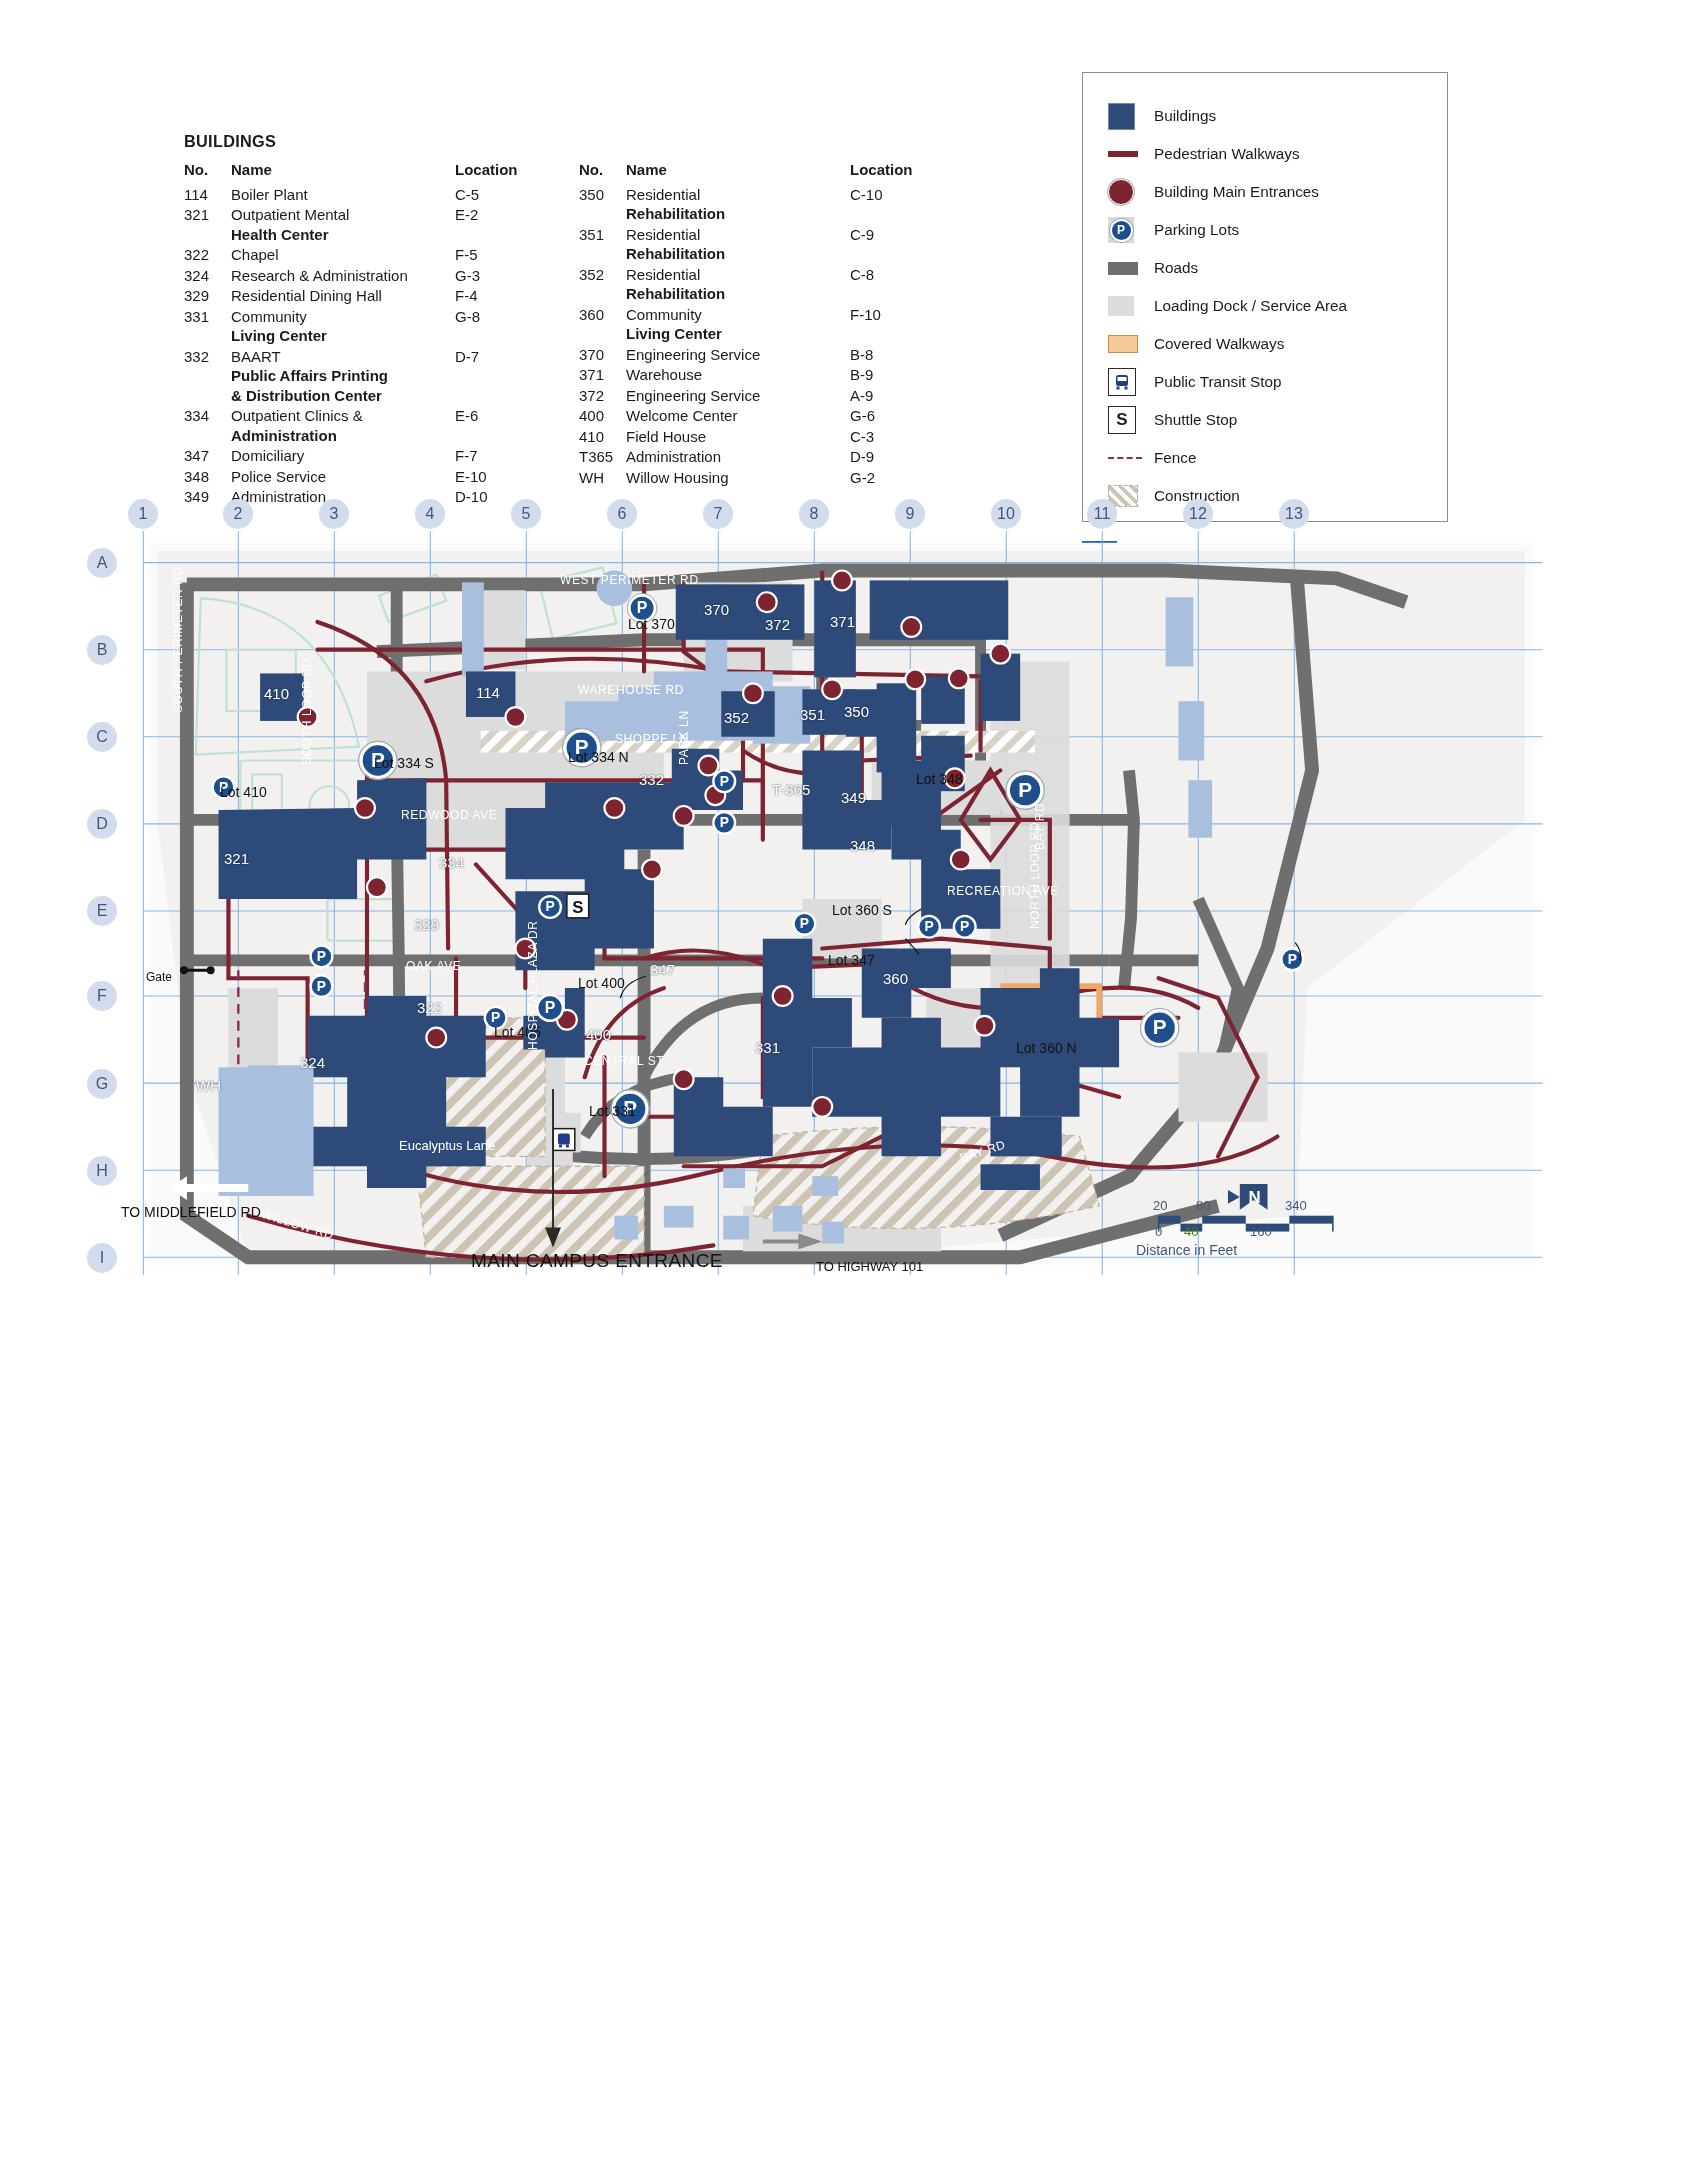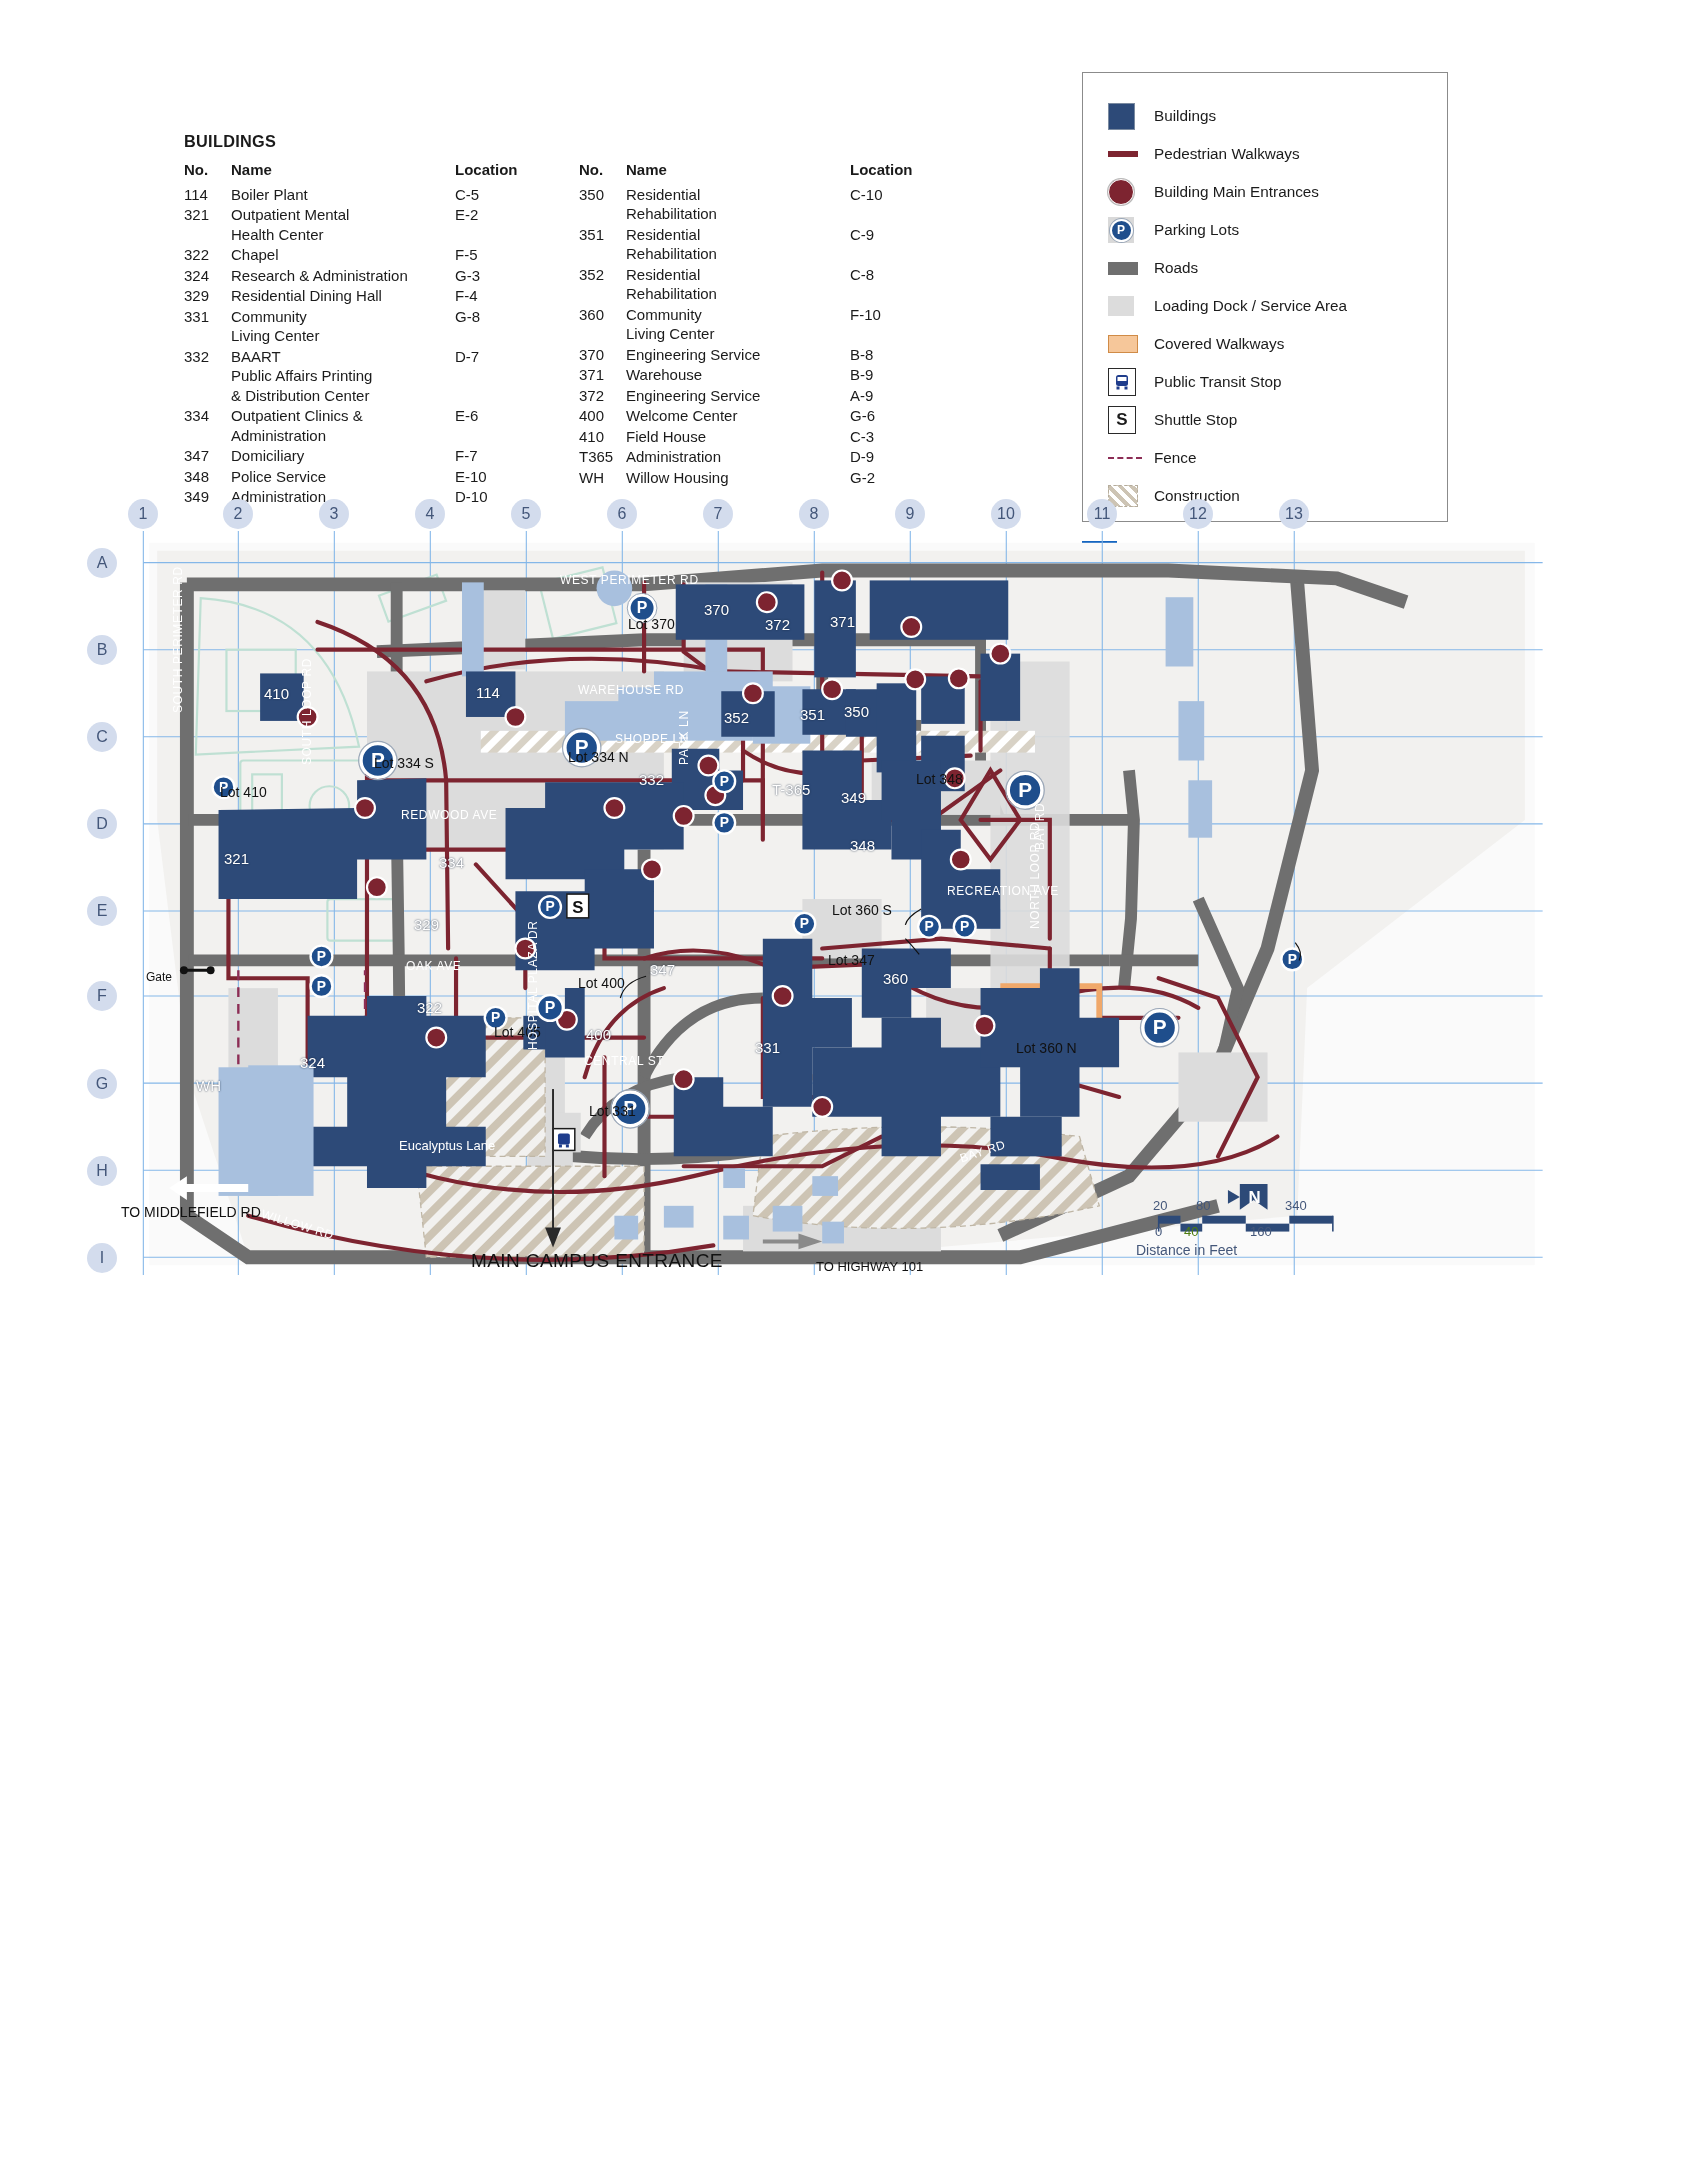--- a/index.html
+++ b/index.html
@@ -15,21 +15,21 @@
   
   #building-list{position:absolute;left:184px;top:132px;width:752px;}
   .bl-title{font-size:16.3px;font-weight:600;letter-spacing:0.3px;margin-bottom:9px;}
   .bl-cols{display:flex;gap:44px;}
   .bl-col{width:351px;}
   .bl-row{display:flex;font-size:15px;line-height:1.30;margin-bottom:1px;}
   .bl-row.head{font-weight:700;margin-bottom:5px;}
   .bl-no{width:47px;flex:0 0 47px;}
   .bl-name{width:220px;flex:0 0 220px;padding-right:4px;}
   .bl-loc{width:79px;flex:0 0 79px;}
-  .bl-name .l2{display:block;}
+  .bl-name .l2{display:block;font-weight:bold;}
   
   #legend{position:absolute;left:1082px;top:72px;width:366px;height:450px;
           border:1px solid #8b8b8b;background:#fff;box-sizing:border-box;}
   .lg-list{margin:24px 0 0 25px;}
   .lg-item{display:flex;align-items:center;height:38px;}
   .lg-sym{width:46px;flex:0 0 46px;display:flex;align-items:center;justify-content:flex-start;}
   .lg-txt{font-size:15.3px;}
   .sym-building{width:25px;height:25px;background:#2d4a78;border:1px solid #7a8aa0;}
   .sym-walkway{width:30px;height:6px;background:#7d2430;}
   .sym-entrance{width:24px;height:24px;border-radius:50%;background:#7d2430;border:1.5px solid #ffffff;box-shadow:0 0 0 1px #b9b9b9;}

